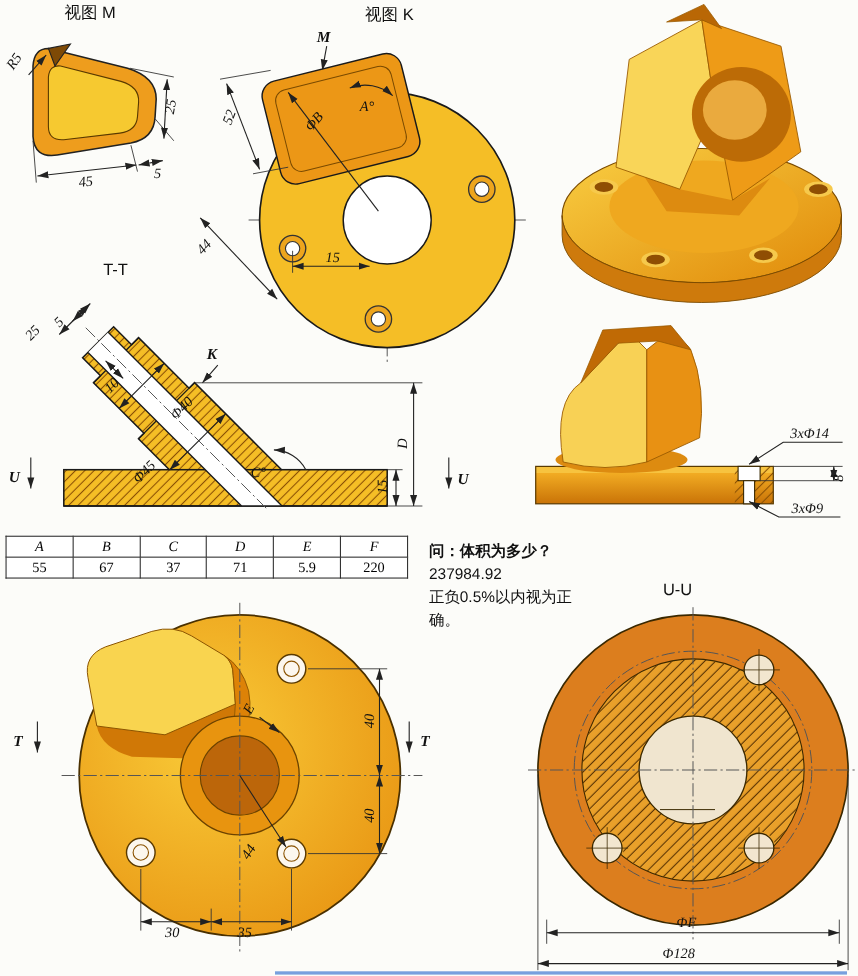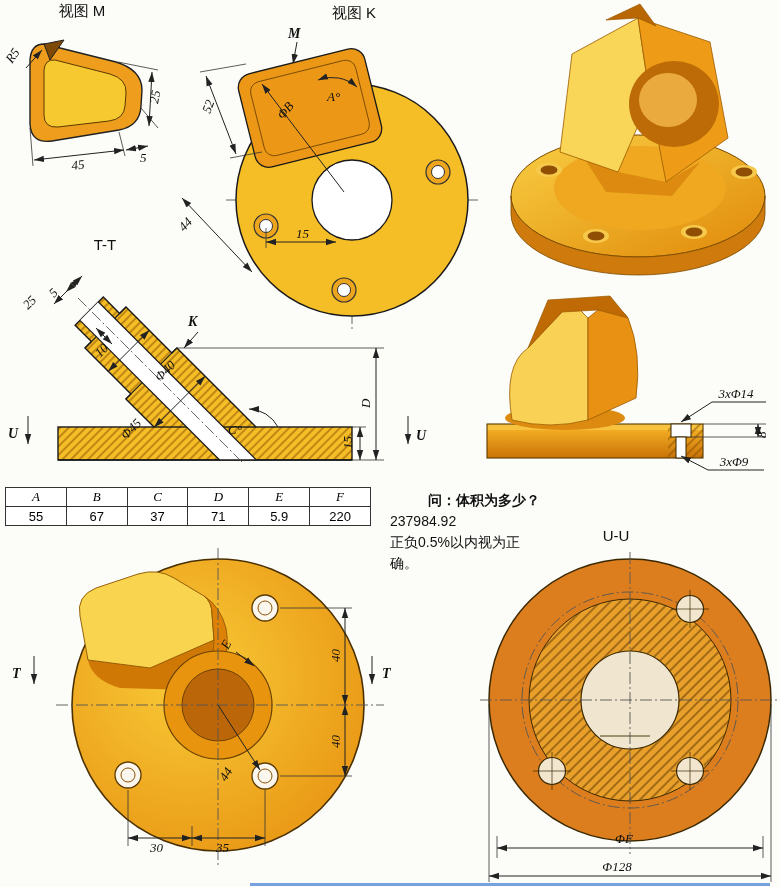--- a/index.html
+++ b/index.html
@@ -12,24 +12,24 @@
   .t-dim   { font:italic 13px "Liberation Serif",serif; fill:#111; }
   .t-cut   { font:italic bold 14px "Liberation Serif",serif; fill:#111; }
 
   .dim { stroke:#222; stroke-width:1; fill:none; }
   .ext { stroke:#333; stroke-width:0.8; fill:none; }
   .cl  { stroke:#555; stroke-width:0.9; fill:none; stroke-dasharray:12 3 2 3; }
 
   #dim-table { position:absolute; left:5px; top:487px; width:366px; border-collapse:collapse; background:#fff; }
   #dim-table th, #dim-table td { border:1px solid #333; width:61px; height:19px; text-align:center; font-size:13px; padding:0; }
   #dim-table th { font-family:"Liberation Serif",serif; font-style:italic; font-weight:normal; }
-  #dim-table td { font-family:Liberation Sans, sans-serif; font-weight:normal; }
+  #dim-table td { font-family:Liberation Serif, serif; font-weight:normal; }
 
   #question { position:absolute; left:390px; top:490px; width:190px; font-size:14px; line-height:21px; color:#111; }
-  #question .q1 { font-weight:bold;margin-left:38px; }
+  #question .q1 { font-weight:bold; }
 
   #photo-artifact { position:absolute; left:250px; top:883px; width:520px; height:3px; background:#2f6fd0; opacity:.65; }
 </style>
 </head>
 <body>
 
 <div id="stage">
 
 <svg class="sheet" width="780" height="887" viewBox="0 0 780 887">
   <defs>

